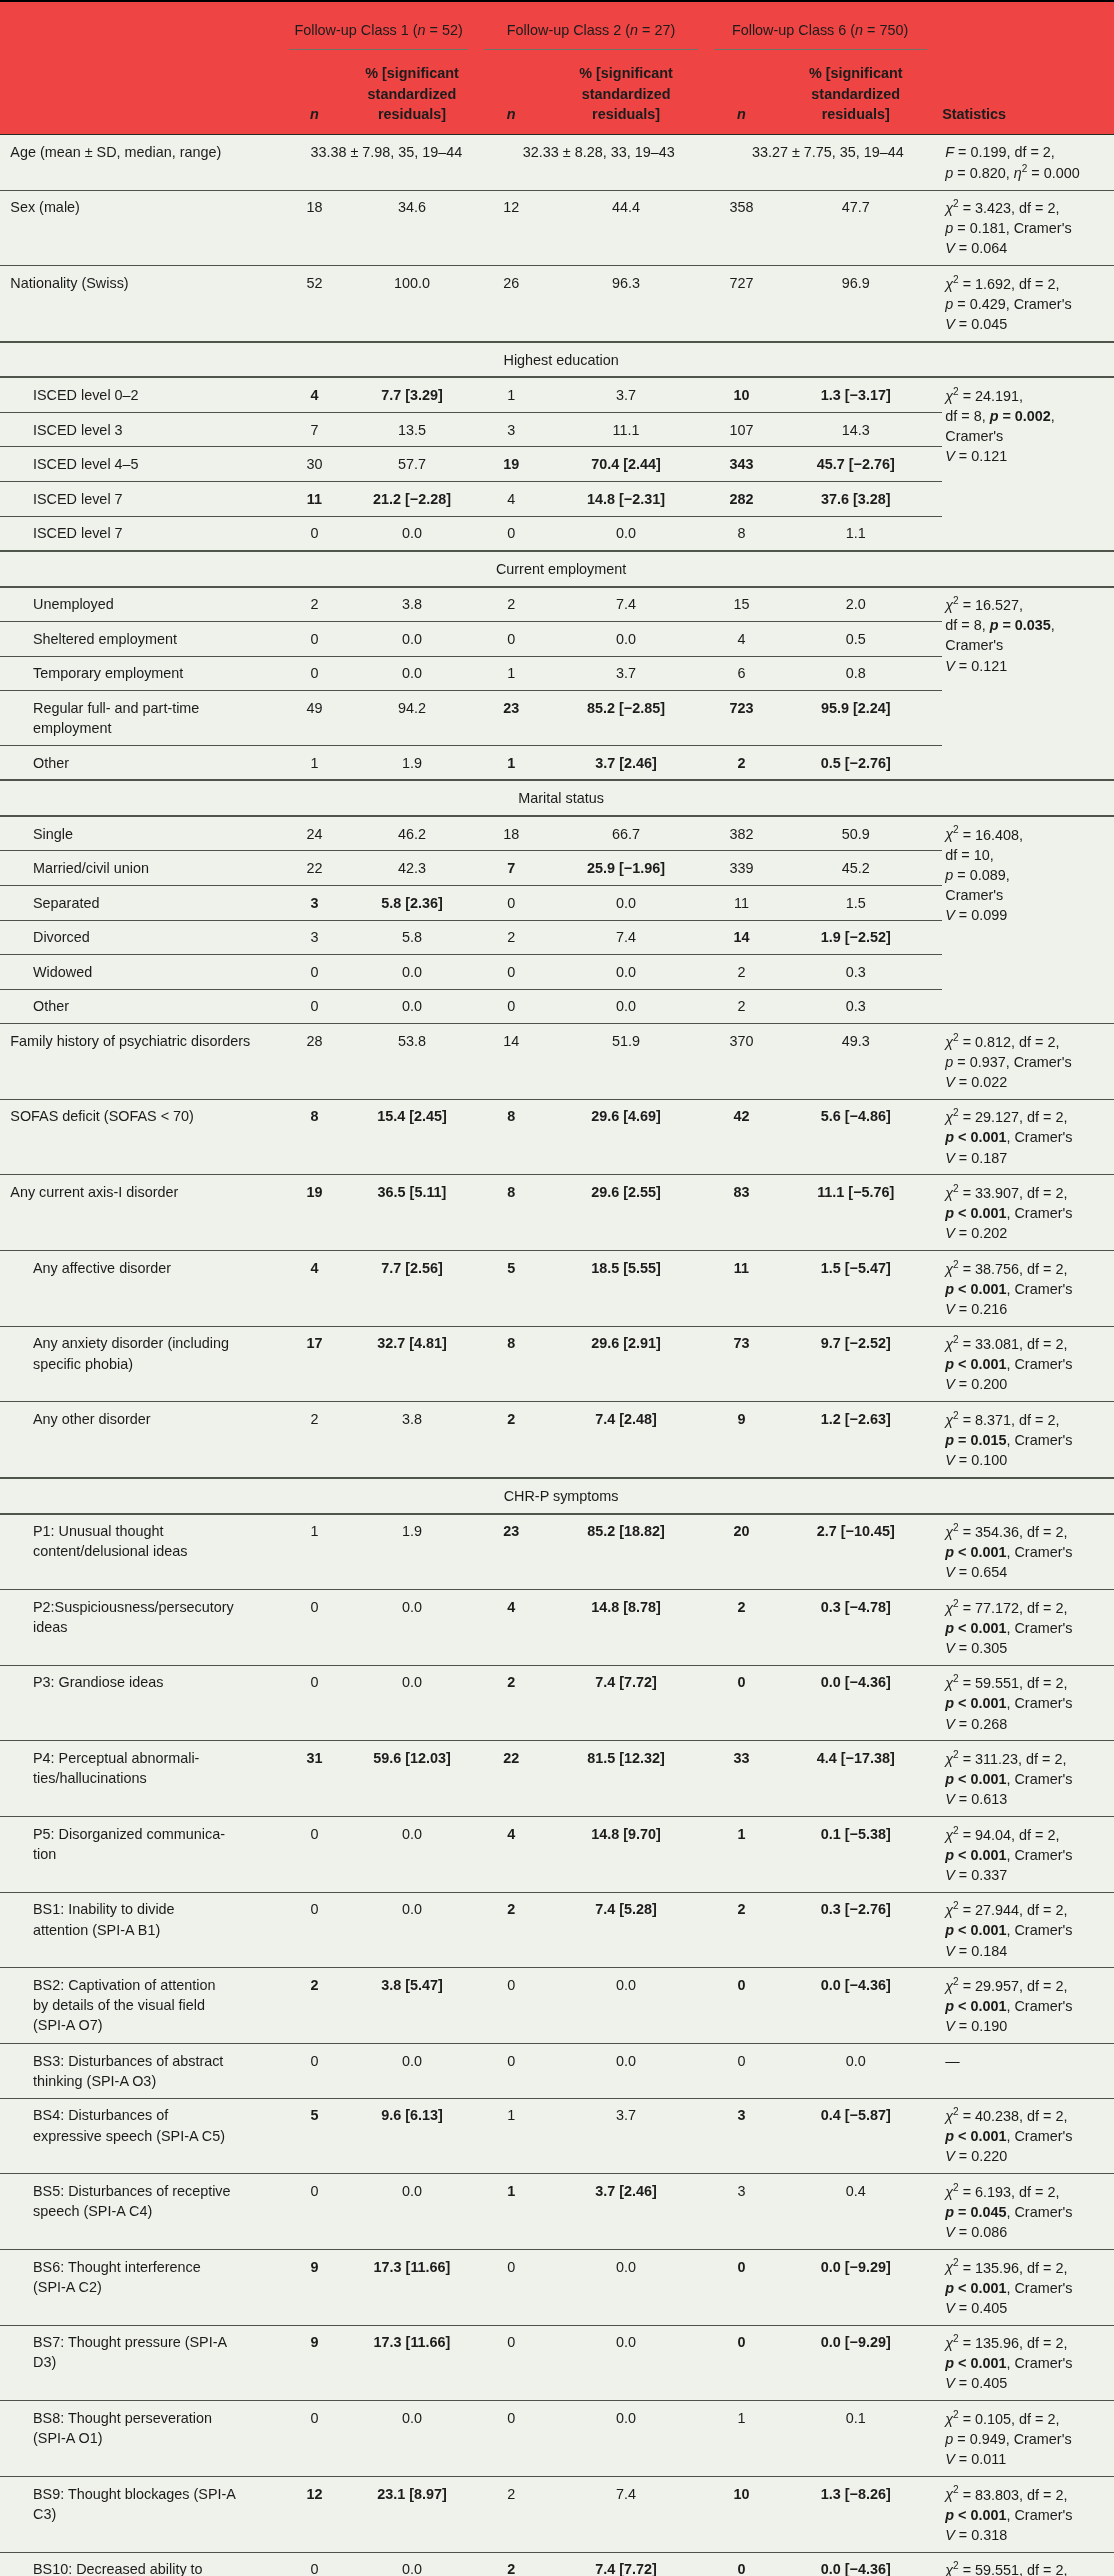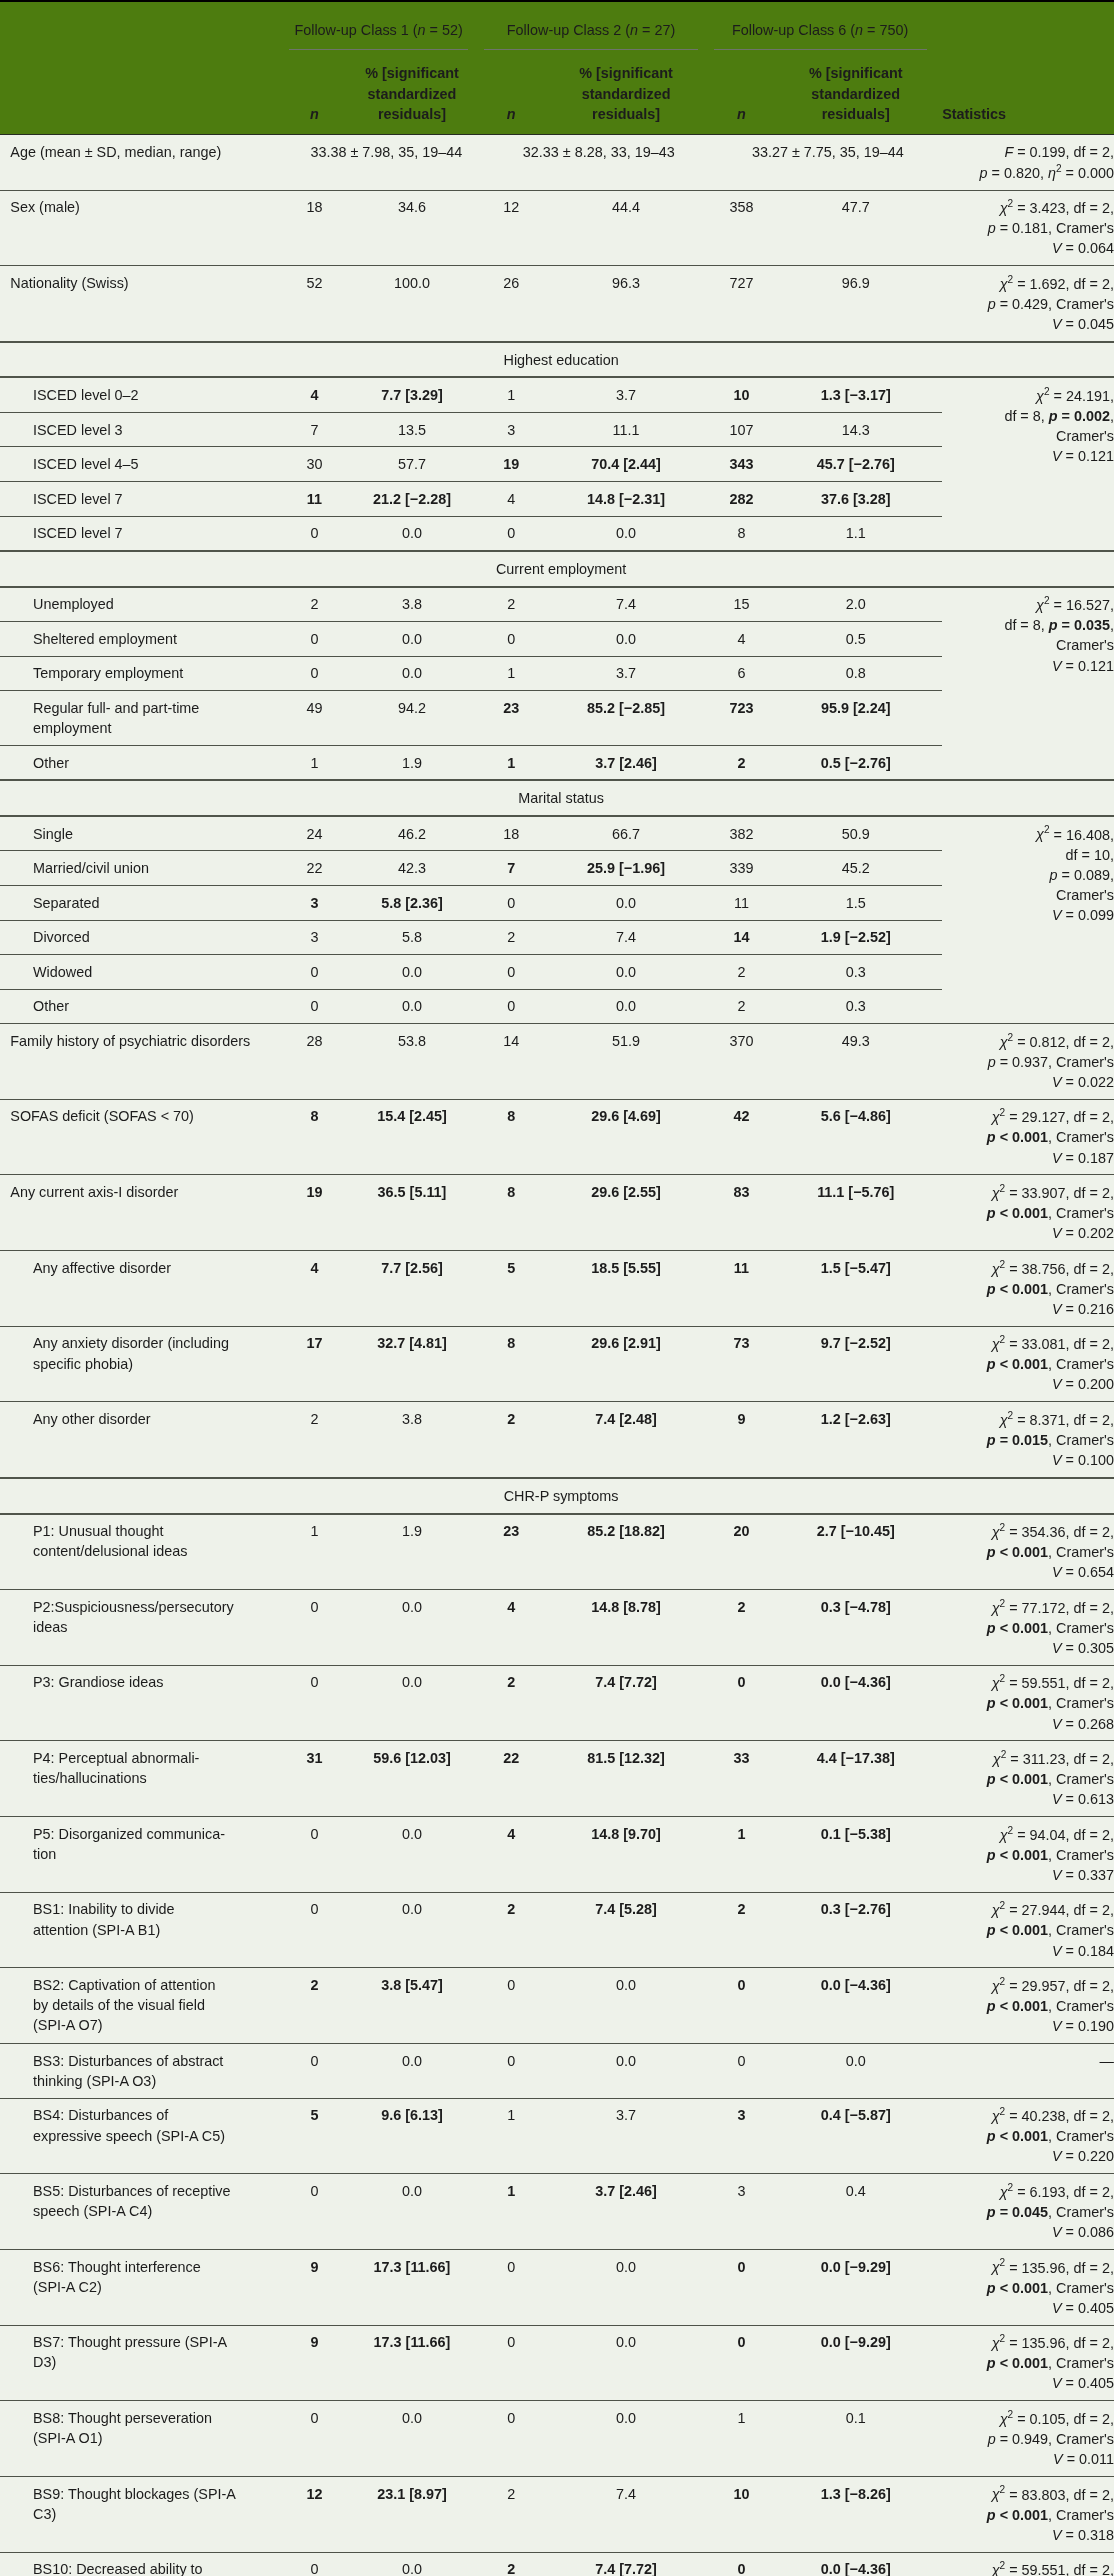--- a/index.html
+++ b/index.html
@@ -13,21 +13,21 @@
     font-size:14.4px;
     line-height:1.4;
     color:#1c1c1c;
   }
   table { width:100%; border-collapse:collapse; table-layout:fixed; }
   col.c-label { width:25.9%; }
   col.c-n1 { width:4.6%; }  col.c-p1 { width:12.9%; }
   col.c-n2 { width:4.9%; }  col.c-p2 { width:15.7%; }
   col.c-n3 { width:5.0%; }  col.c-p3 { width:15.5%; }
   col.c-stats { width:15.5%; }
-  thead { background:#4d7c0f;margin-left:8px; }
+  thead { background:#ef4444;margin-left:8px; }
   th { font-weight:normal; text-align:left; vertical-align:bottom; padding:0; }
   thead tr.r1 th { padding-top:17.5px; }
   th.grp div.u {
     text-align:center;
     padding-bottom:9.3px;
     margin-right:15.5px;
     border-bottom:1px solid #6e746a;
     white-space:nowrap;
   }
   thead tr.r2 th { padding-top:13.4px; padding-bottom:10.3px; border-bottom:1.5px solid #272c22;font-weight:bold; }
@@ -35,21 +35,21 @@
   th.ph { text-align:center; white-space:pre-line; }
   th.sh { text-align:left; }
   tbody td {
     vertical-align:top;
     border-top:1px solid #4e5349;
     padding:6.7px 3.1px;
   }
   td.lbl { padding-left:10.3px; padding-right:5.2px; white-space:pre-line; }
   td.lbl.ind { padding-left:33px;margin-top:23px; }
   td.num { text-align:center; }
-  td.stats { text-align:right; padding-left:3.1px; padding-right:1px; white-space:pre-line;margin-top:35px; }
+  td.stats { text-align:left; padding-left:3.1px; padding-right:1px; white-space:pre-line;margin-top:35px; }
   td.sec {
     padding-left:10.3px;
     border-top:2.6px double #50554b;
     border-bottom:2.6px double #50554b;
     text-align:center;
   }
   .b { font-weight:bold; }
   i.b { font-weight:bold; }
   sup { font-size:70%; }
 </style>

